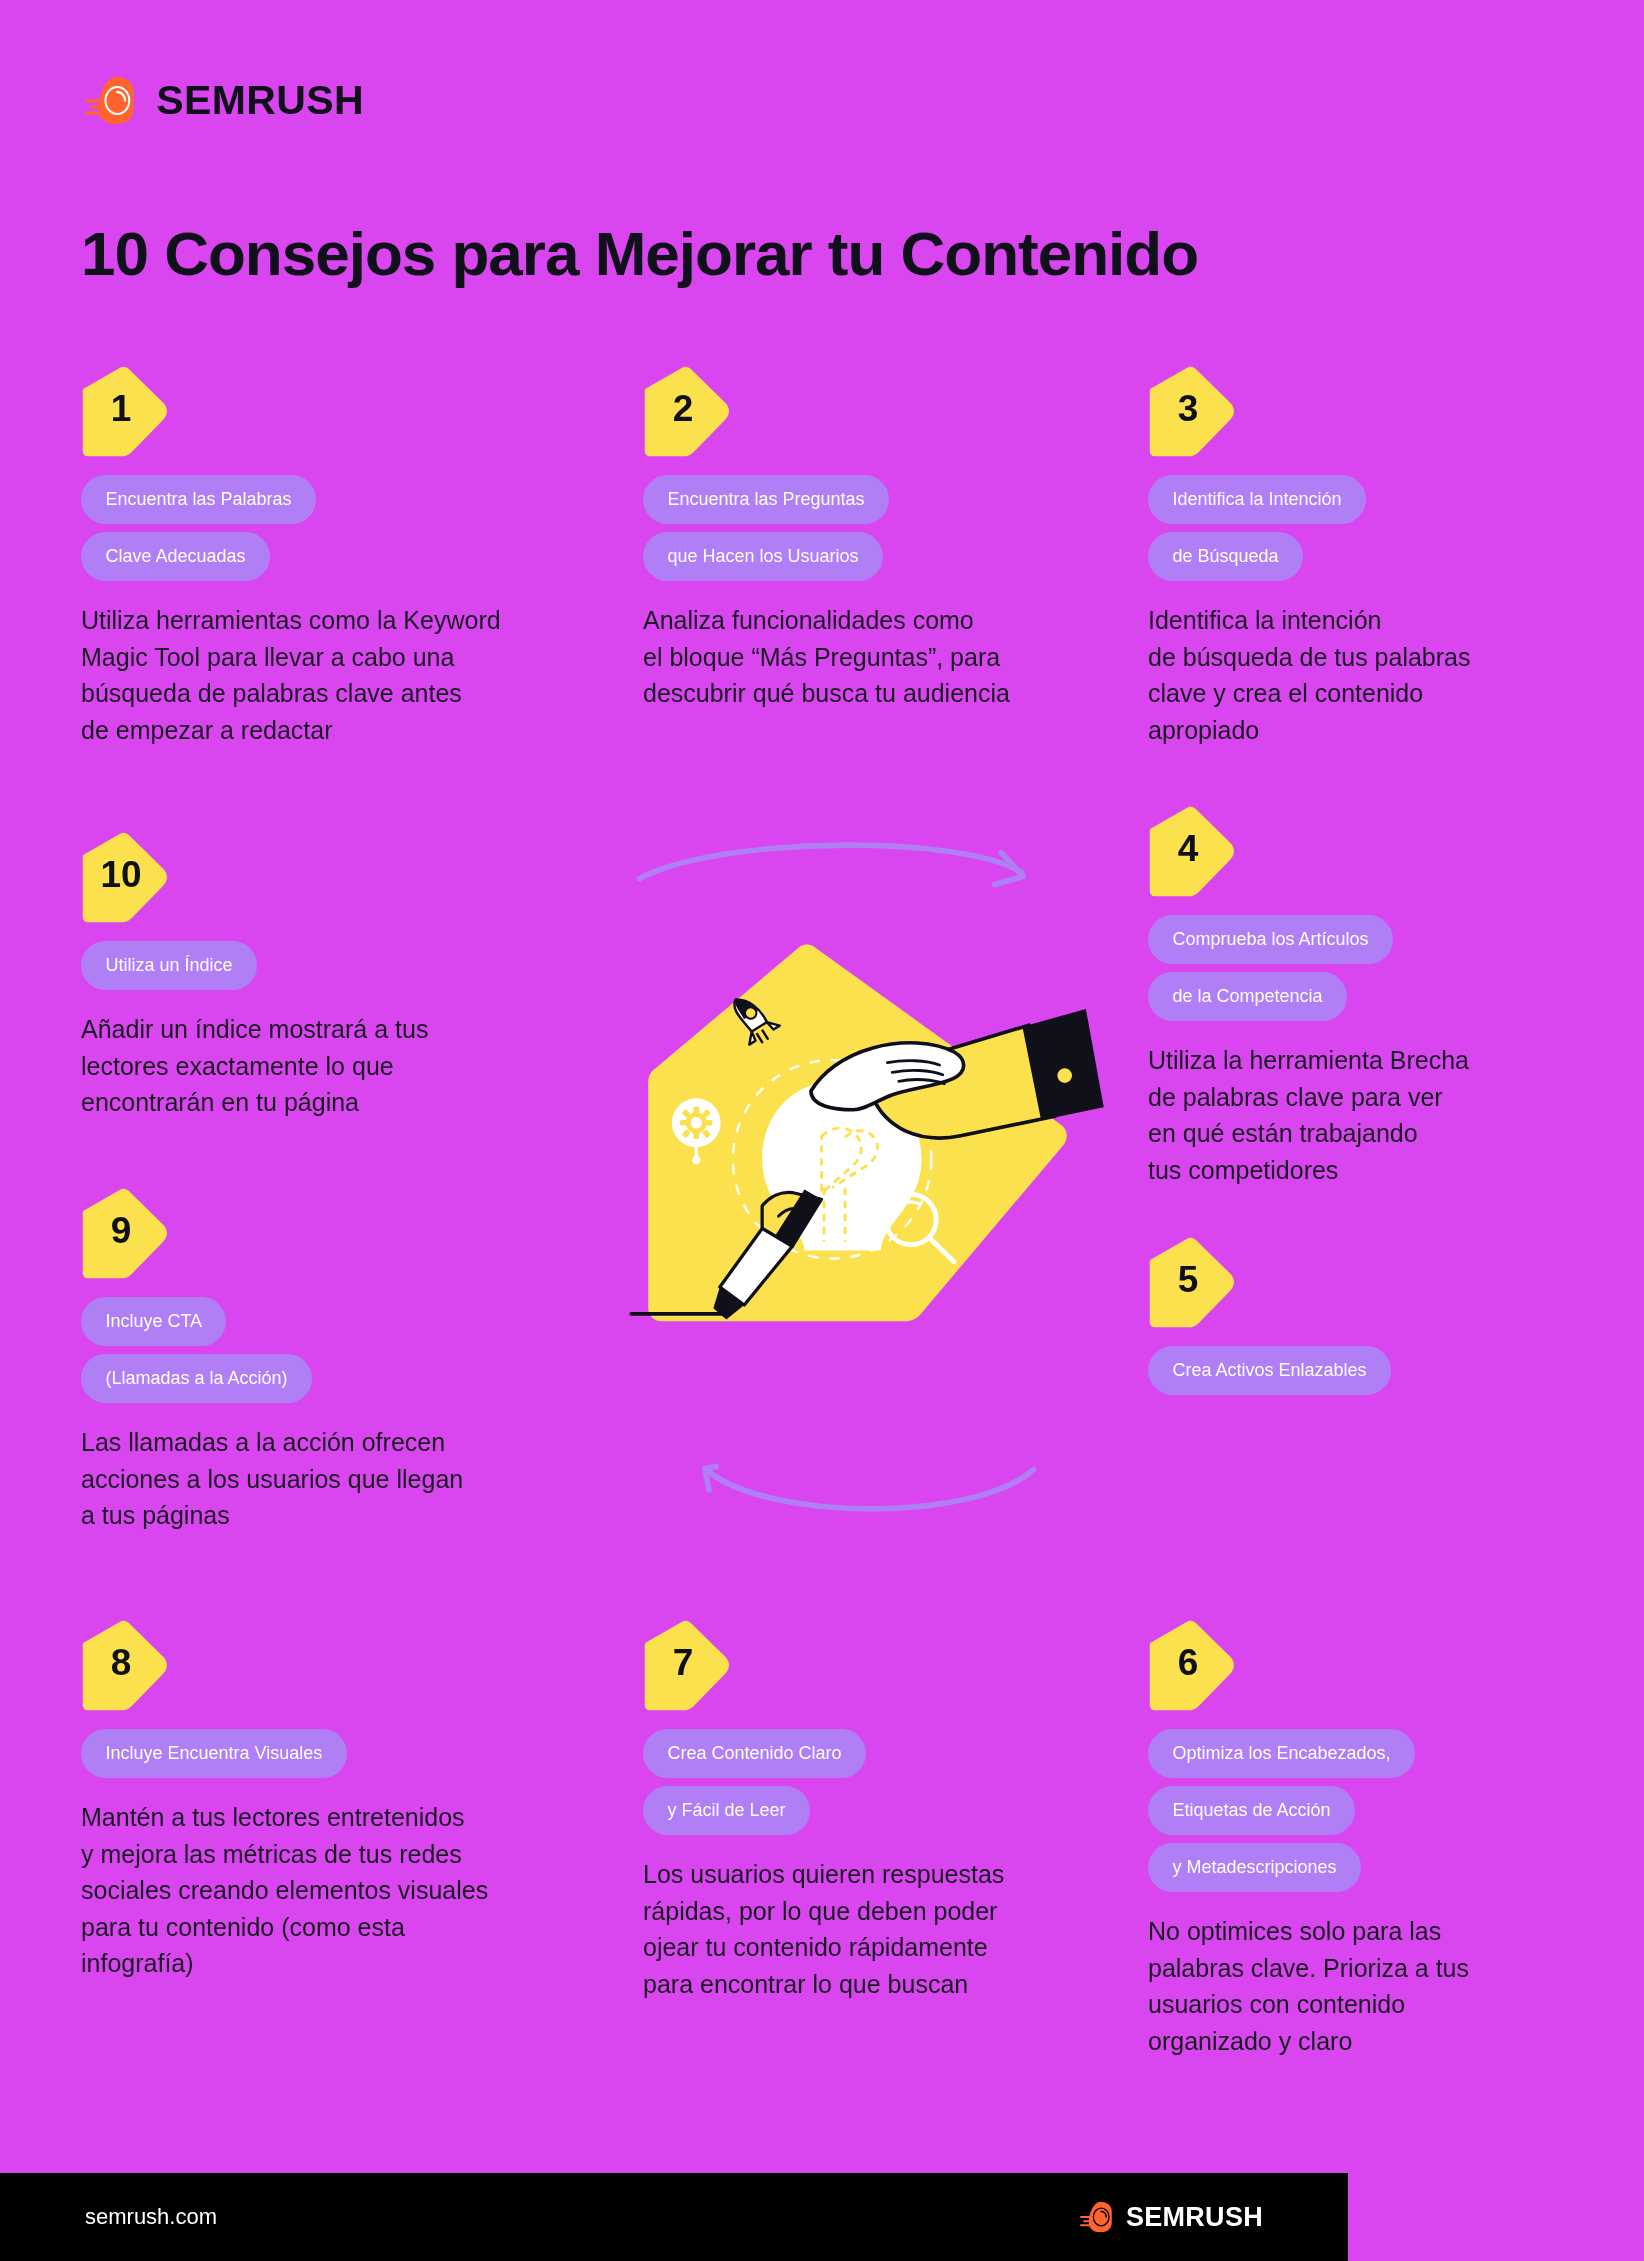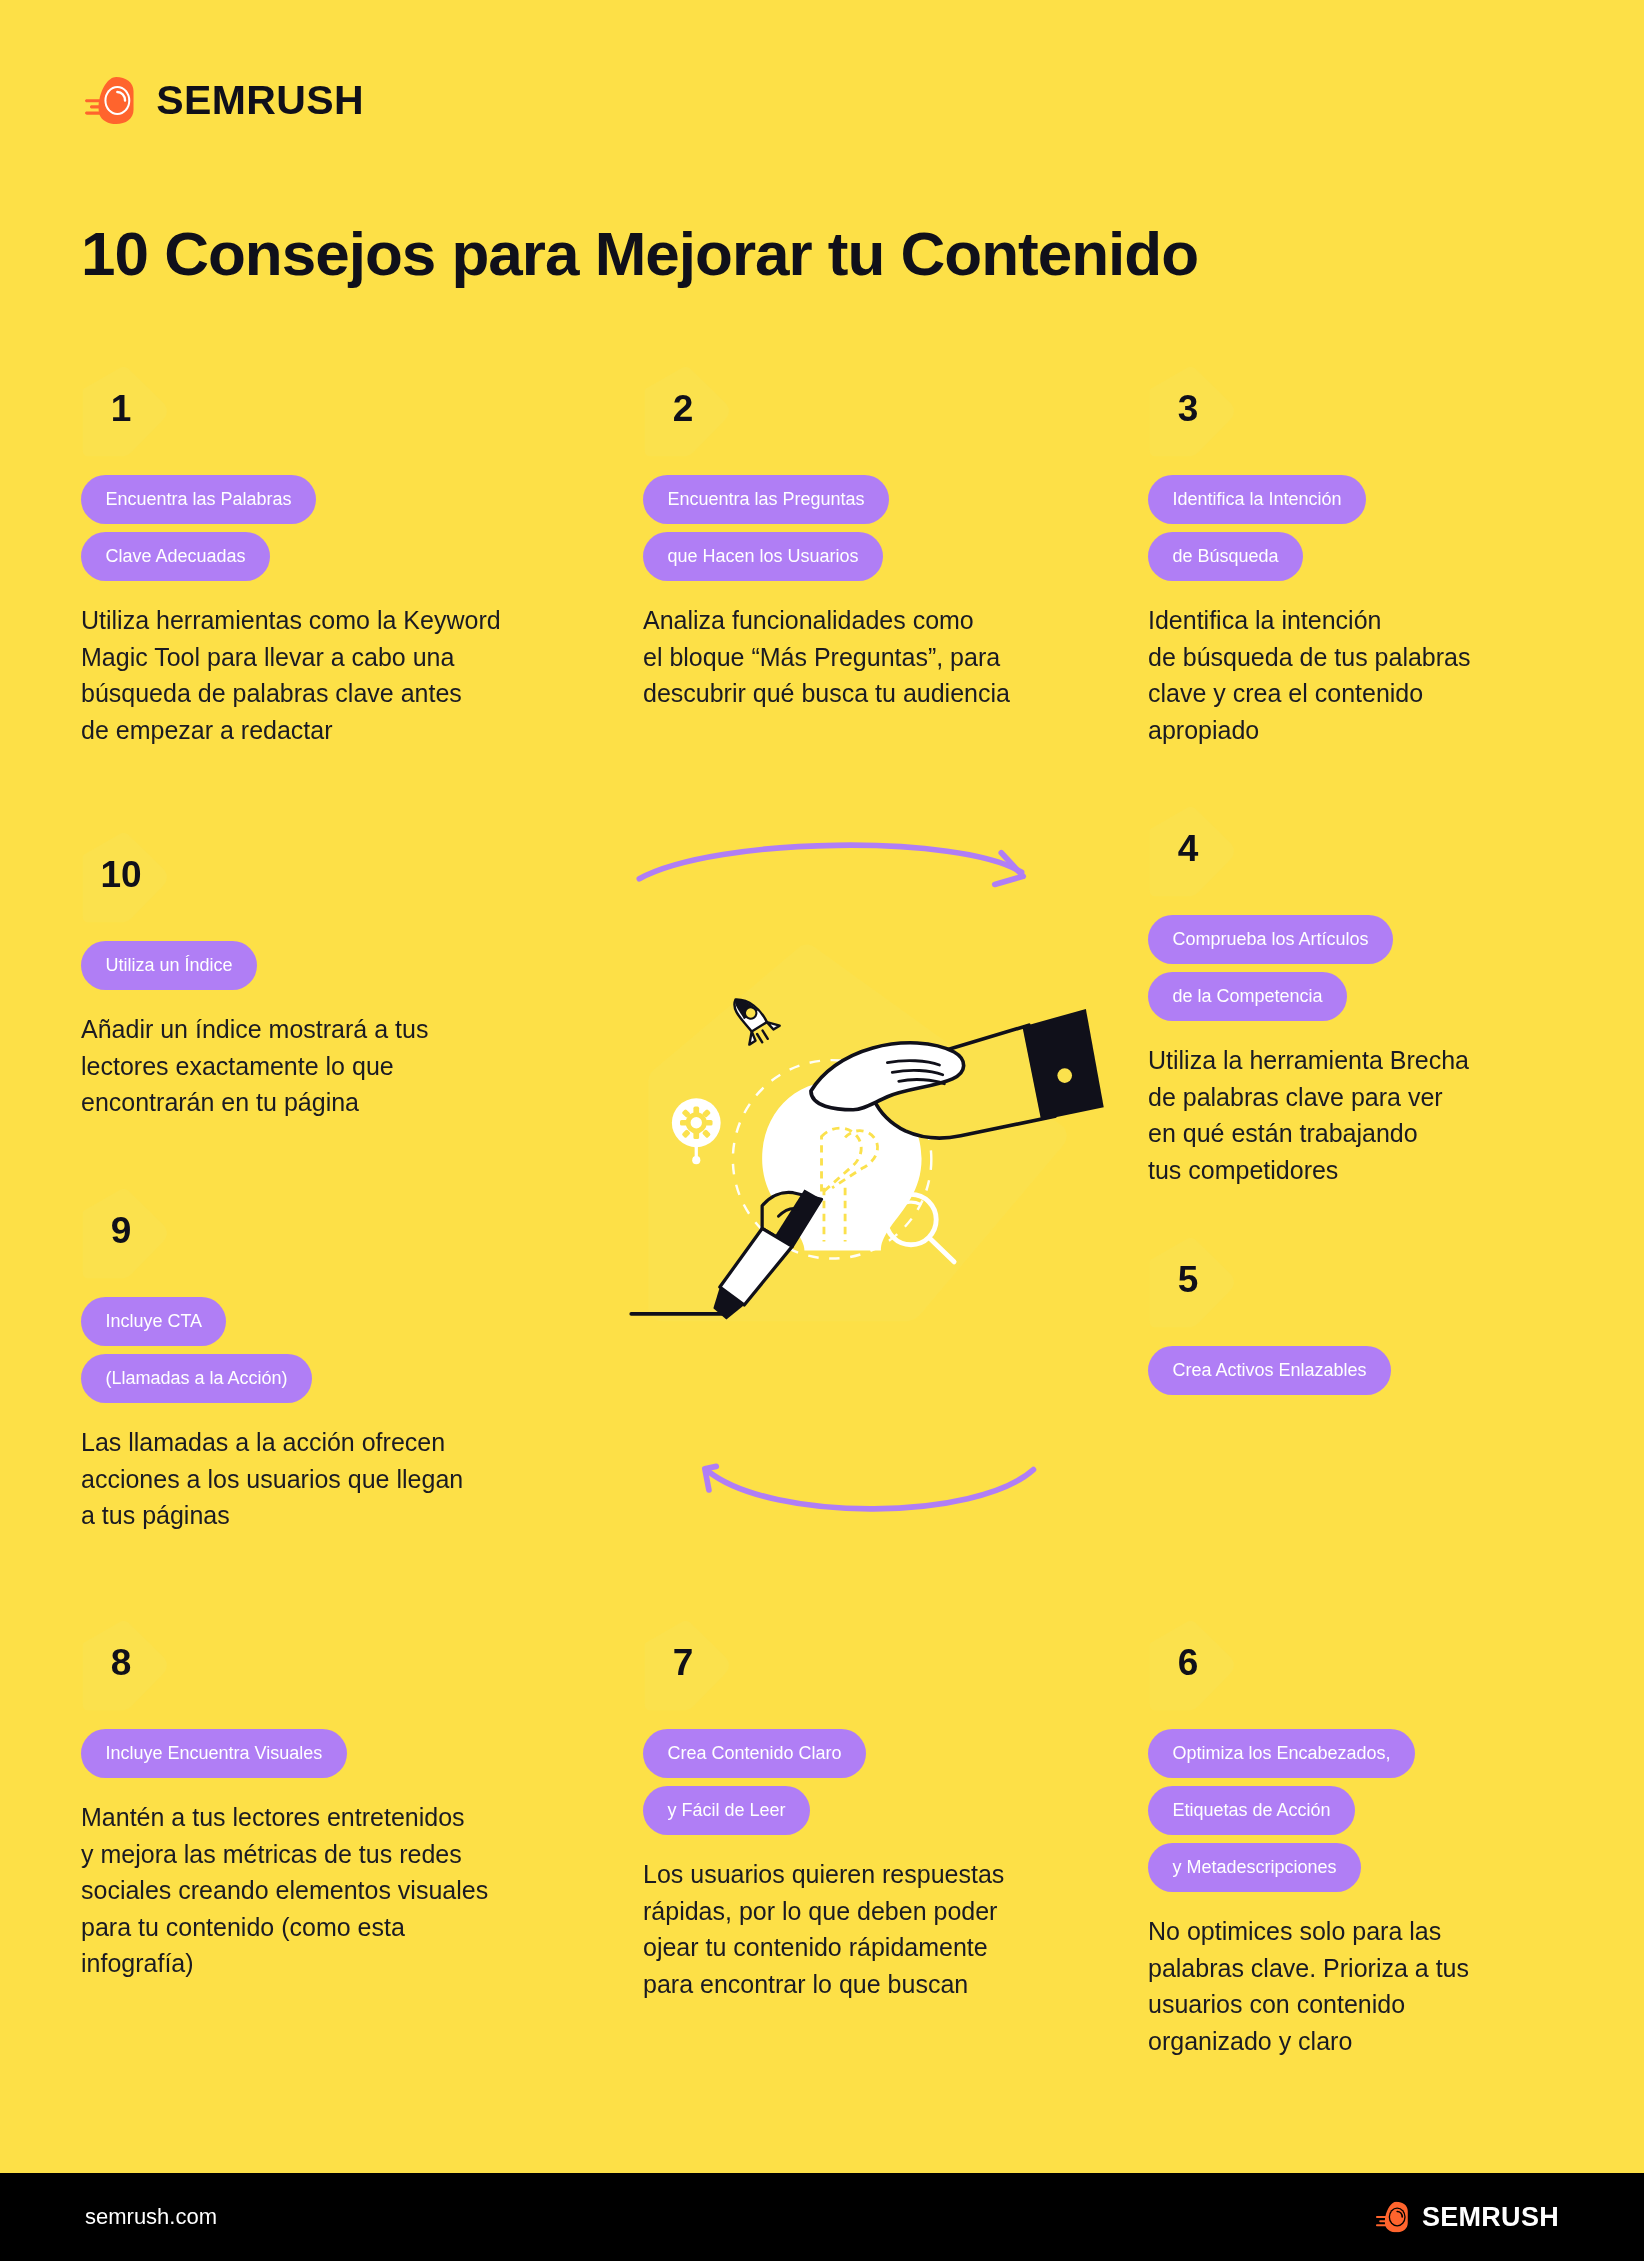--- a/index.html
+++ b/index.html
@@ -8,21 +8,21 @@
     width: 1644px;
     height: 2261px;
     background: #ffffff;
     font-family: "Liberation Sans", "DejaVu Sans", sans-serif;
     overflow: hidden;
   }
   .page {
     position: relative;
     width: 1644px;
     height: 2261px;
-    background: #fde047;
+    background: #d946ef;
   }
 
   
   .brand {
     position: absolute;
     left: 85px;
     top: 75px;
     display: flex;
     align-items: center;
     gap: 16.3px;
@@ -92,21 +92,21 @@
   .illus { position: absolute; left: 619px; top: 838px; width: 488px; height: 537px; }
   .illus svg { width: 100%; height: 100%; display: block; }
   .arrow-bottom { position: absolute; left: 651px; top: 1433px; width: 407px; height: 122px; }
   .arrow-bottom svg { width: 100%; height: 100%; display: block; }
 
   
   .footer {
     position: absolute;
     left: 0;
     bottom: 0;
-    width: 1644px;
+    width: 1348px;
     height: 88px;
     background: #000000;
   }
   .footer-url {
     position: absolute;
     left: 85px;
     top: 50%;
     transform: translateY(-50%);
     color: #ffffff;
     font-size: 22px;

